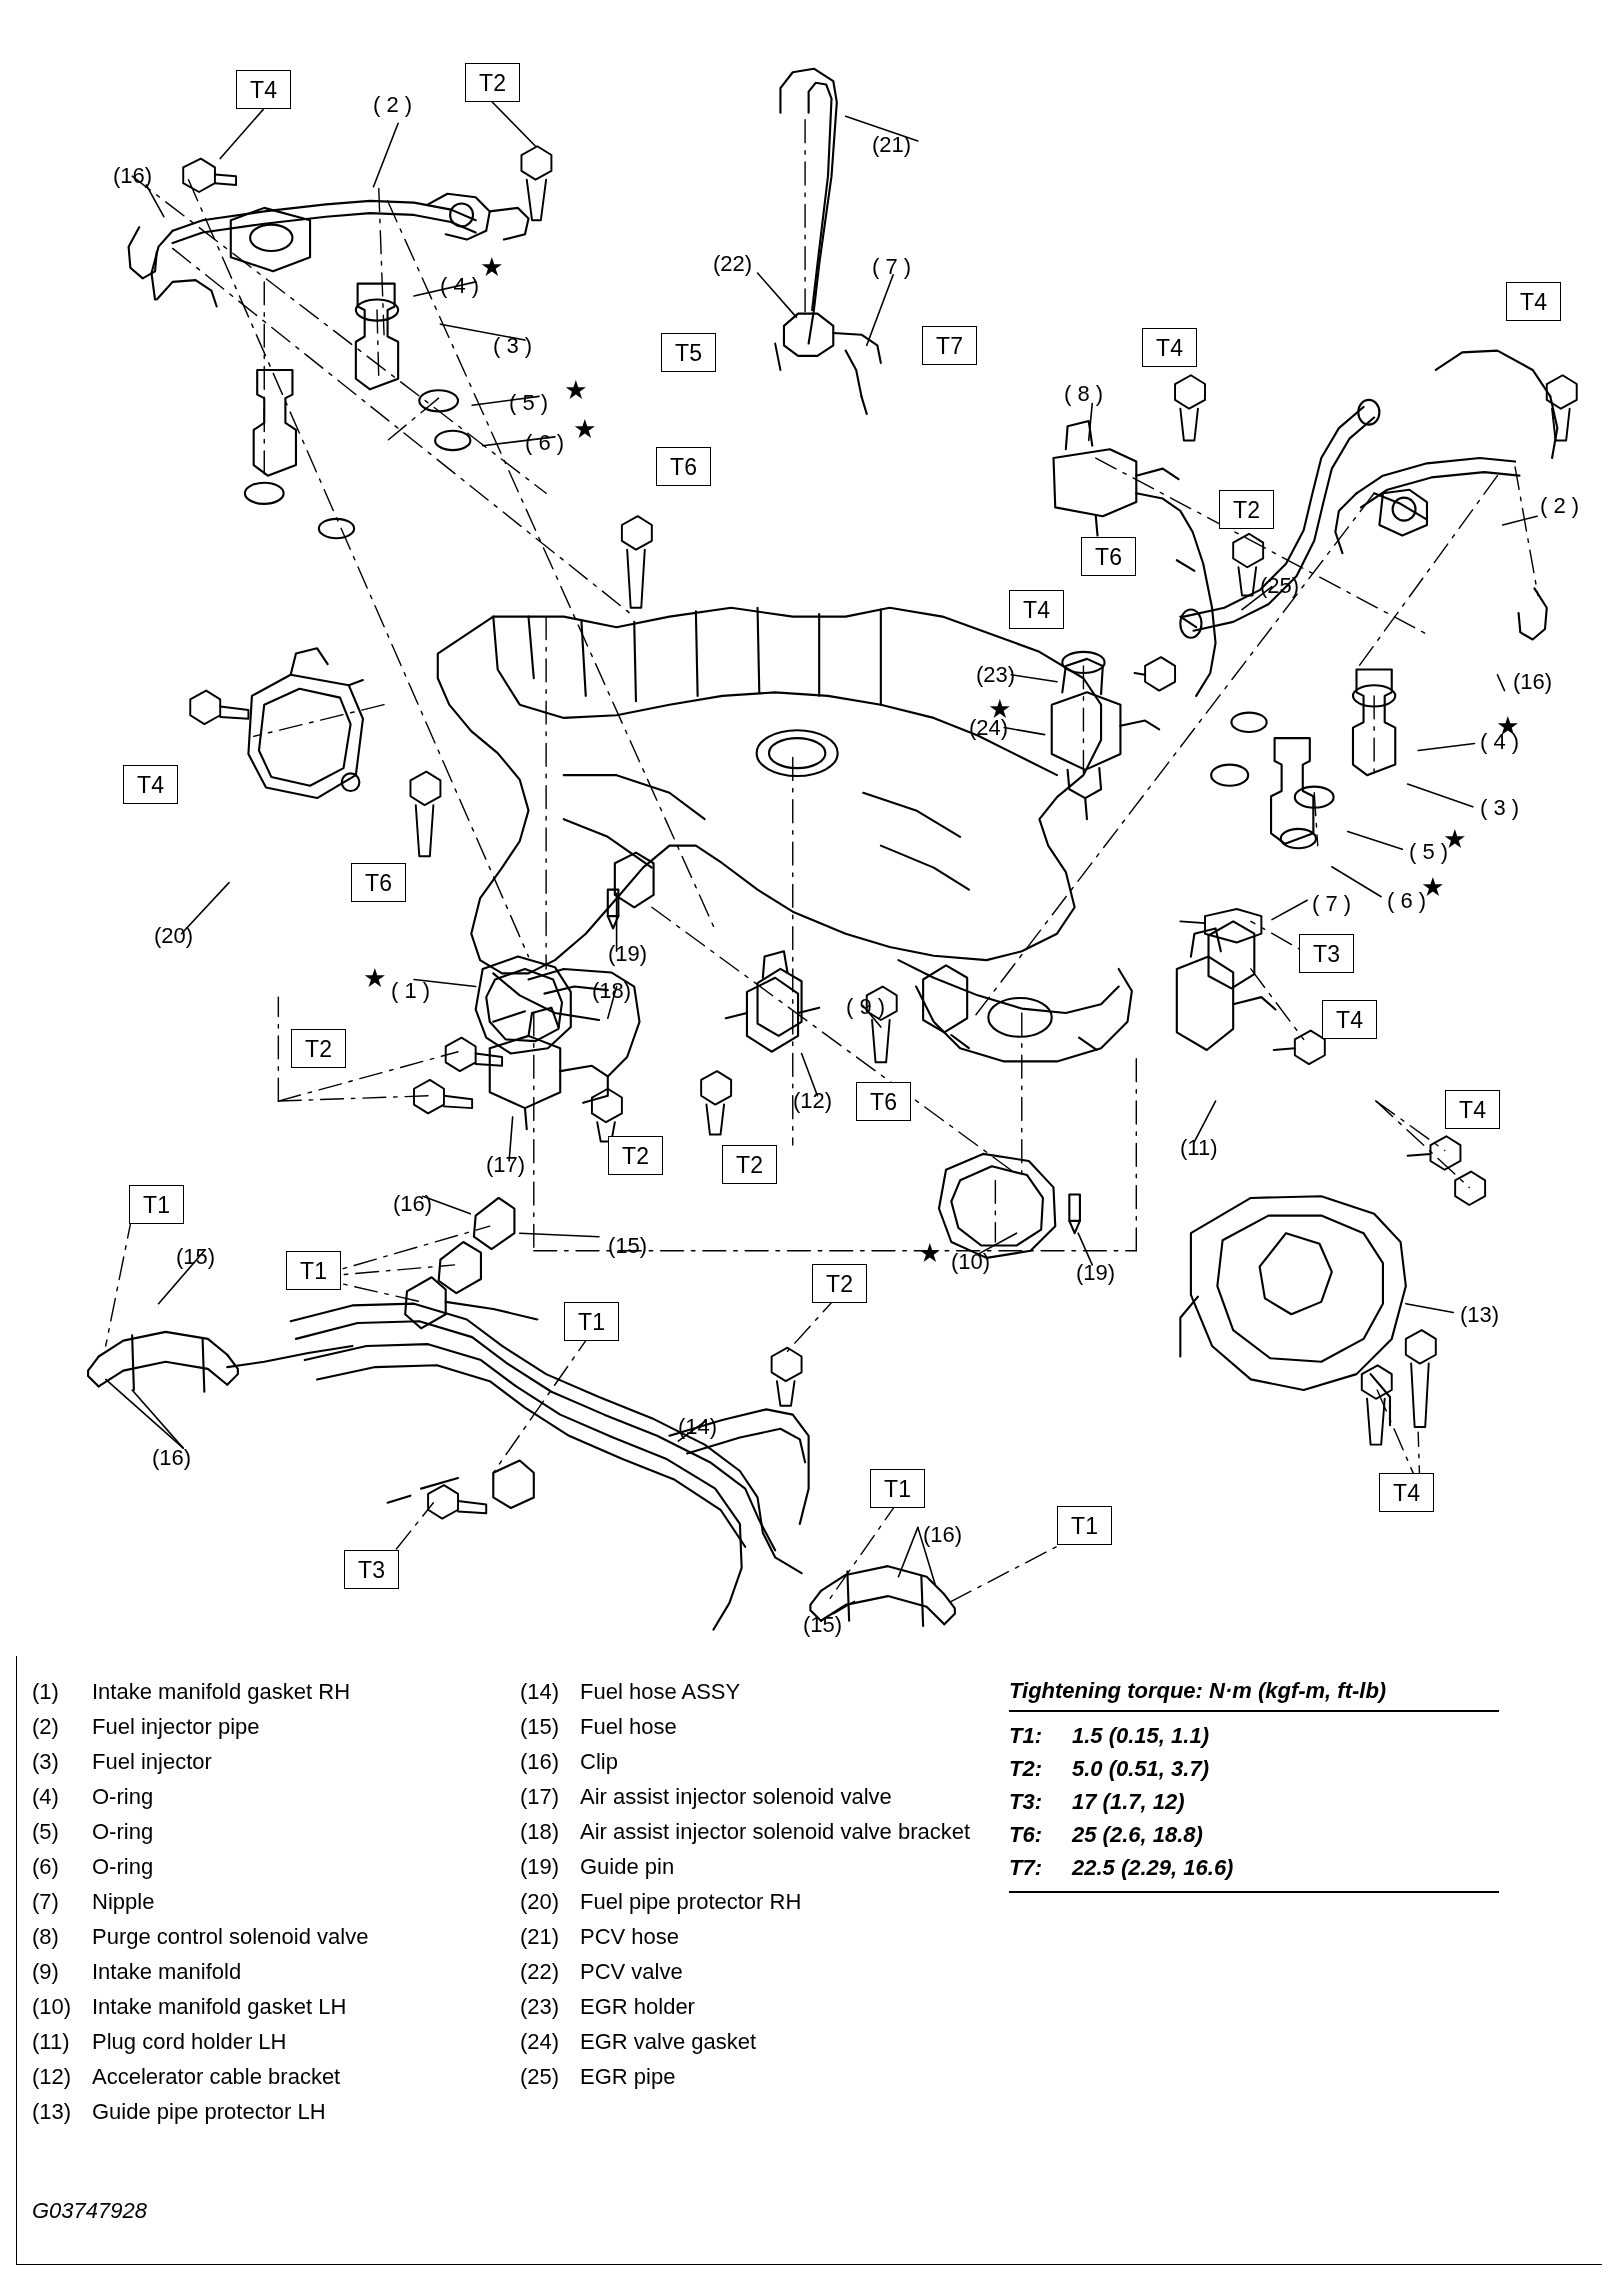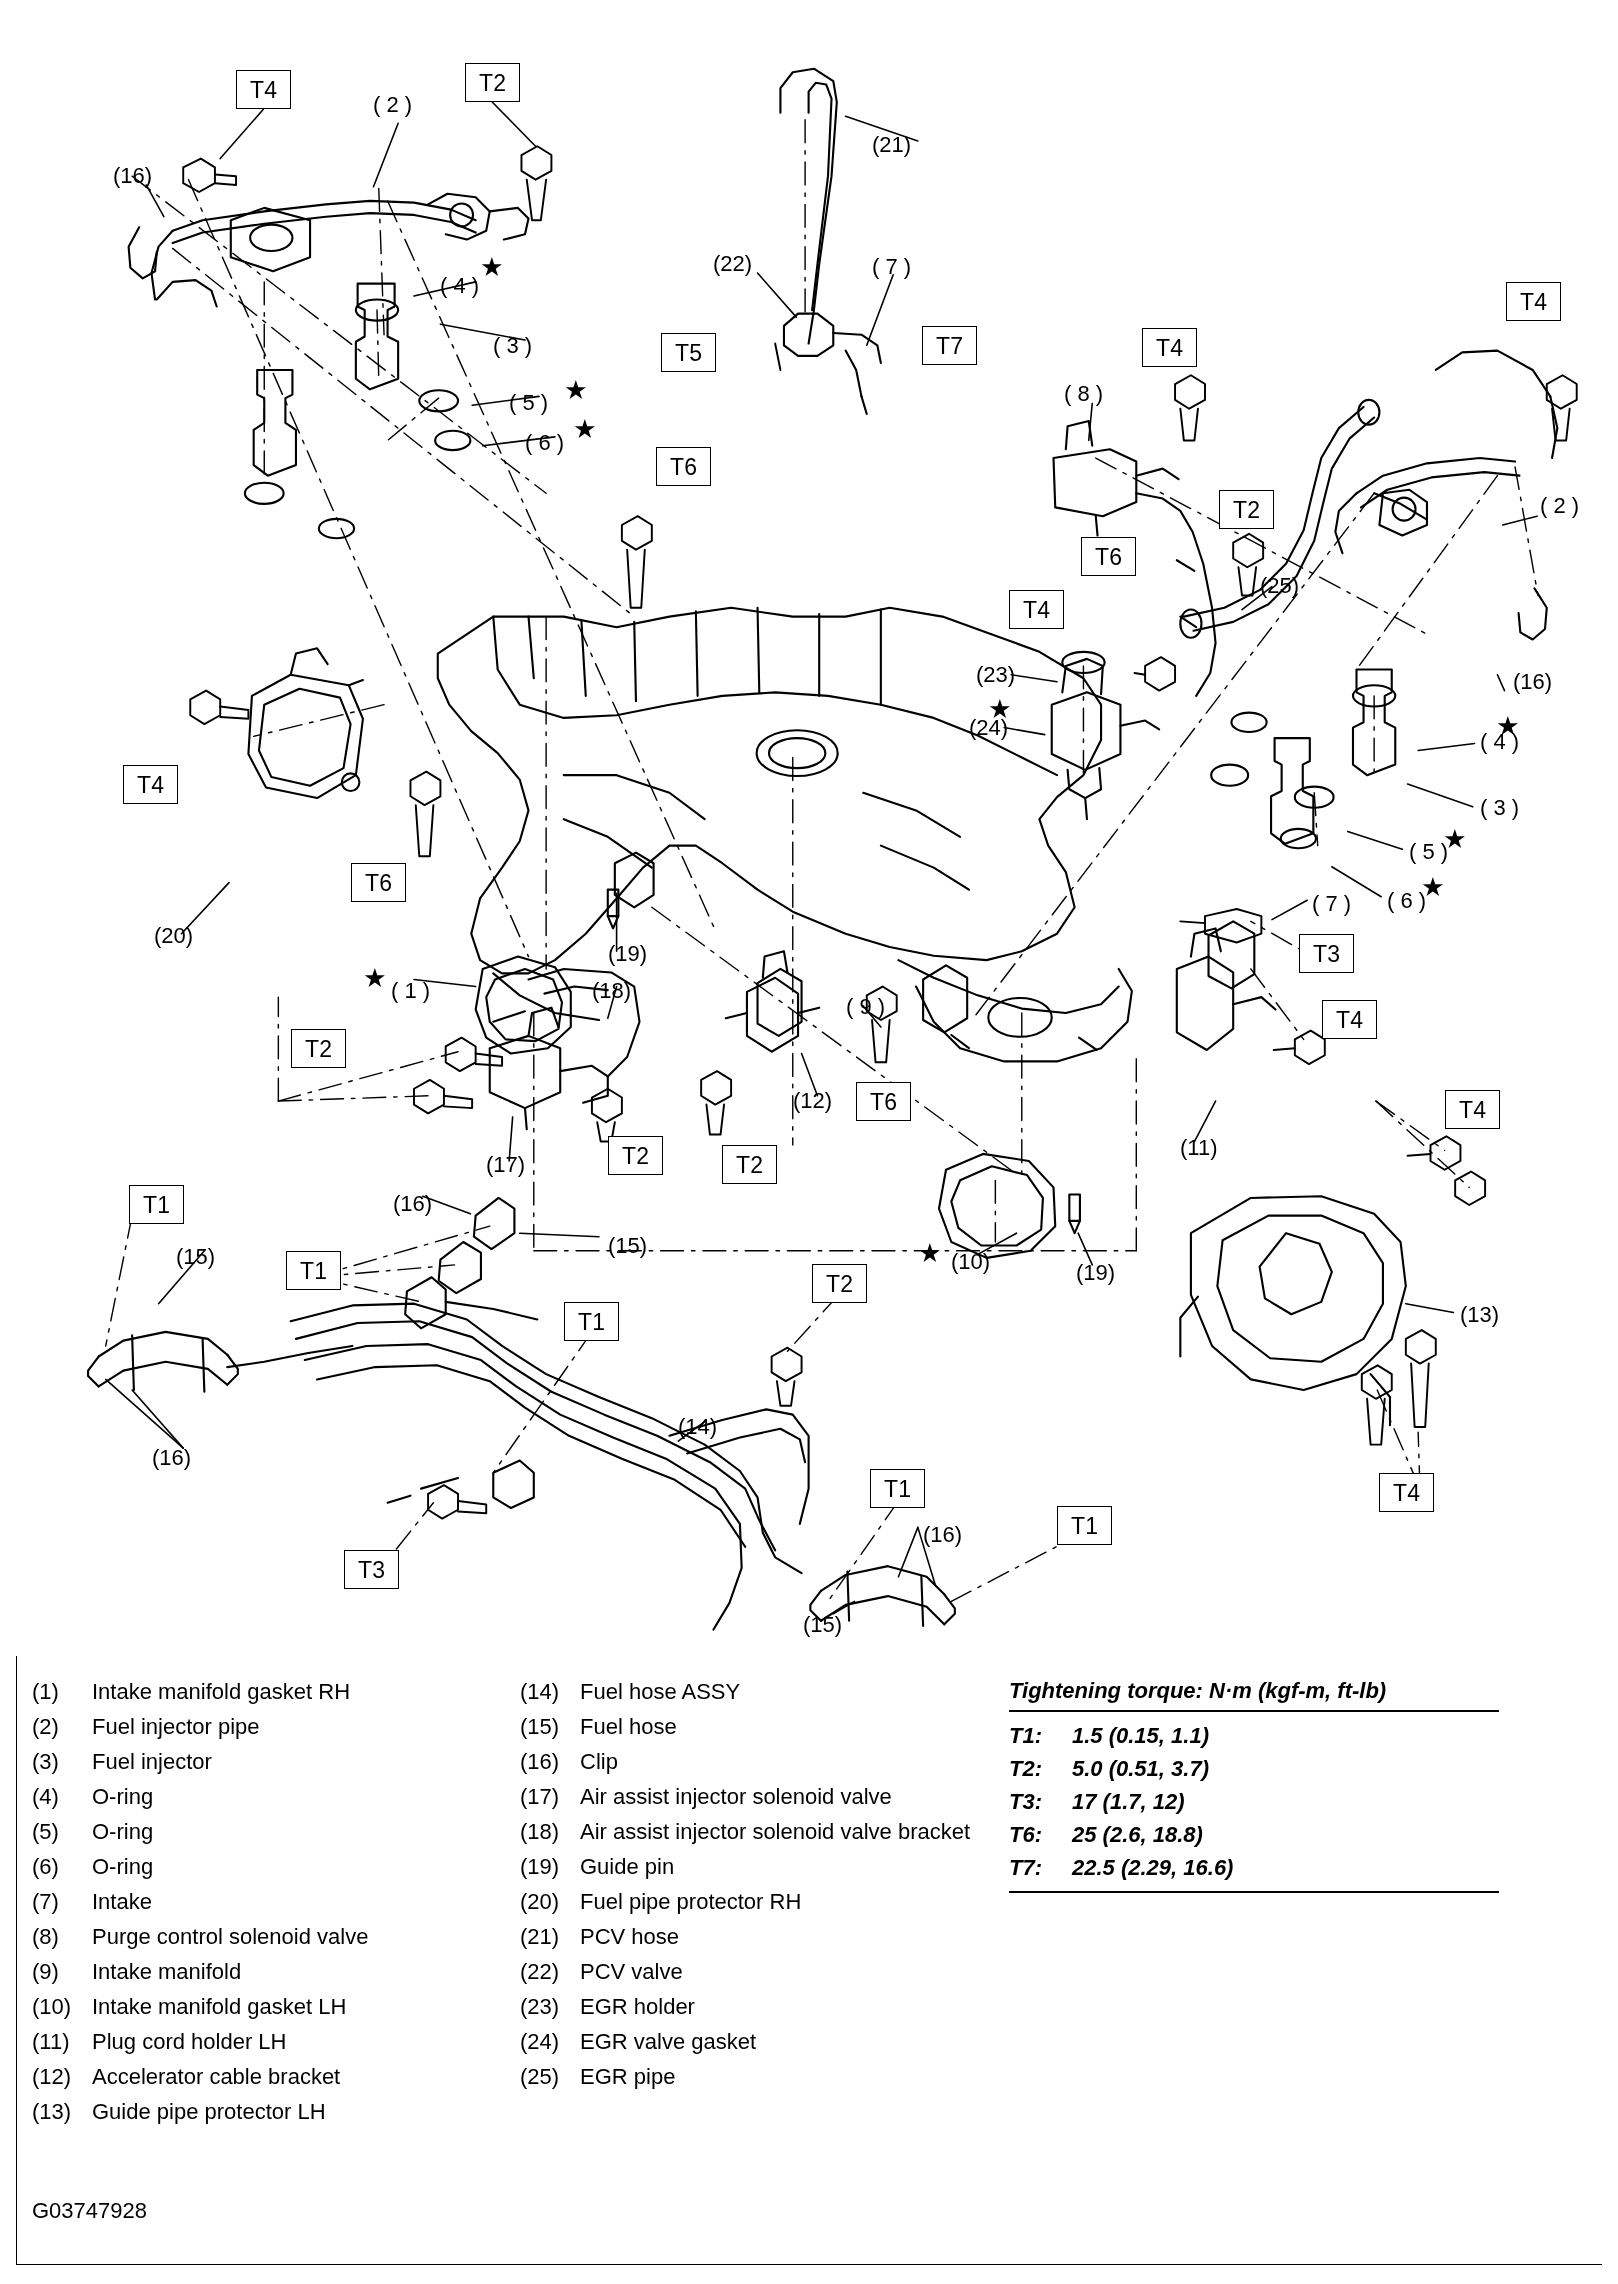--- a/index.html
+++ b/index.html
@@ -120,20 +120,21 @@
     flex: 0 0 63px;
   }
   #torque-table .tt-row .v {
     flex: 1 1 auto;
   }
   #figure-id {
     position: absolute;
     left: 32px;
     top: 2198px;
     font-size: 22px;
+    font-style: italic;
   }
   .outer-rule {
     position: absolute;
     left: 16px;
     top: 2264px;
     width: 1586px;
     height: 0;
     border-top: 1.8px solid #000;
   }
   .side-rule {
@@ -676,21 +677,21 @@
       <div class="legend-row">
           <span class="idx">(5)</span>
           <span class="txt">O-ring</span>
         </div>
       <div class="legend-row">
           <span class="idx">(6)</span>
           <span class="txt">O-ring</span>
         </div>
       <div class="legend-row">
           <span class="idx">(7)</span>
-          <span class="txt">Intake</span>
+          <span class="txt">Nipple</span>
         </div>
       <div class="legend-row">
           <span class="idx">(8)</span>
           <span class="txt">Purge control solenoid valve</span>
         </div>
       <div class="legend-row">
           <span class="idx">(9)</span>
           <span class="txt">Intake manifold</span>
         </div>
       <div class="legend-row">

